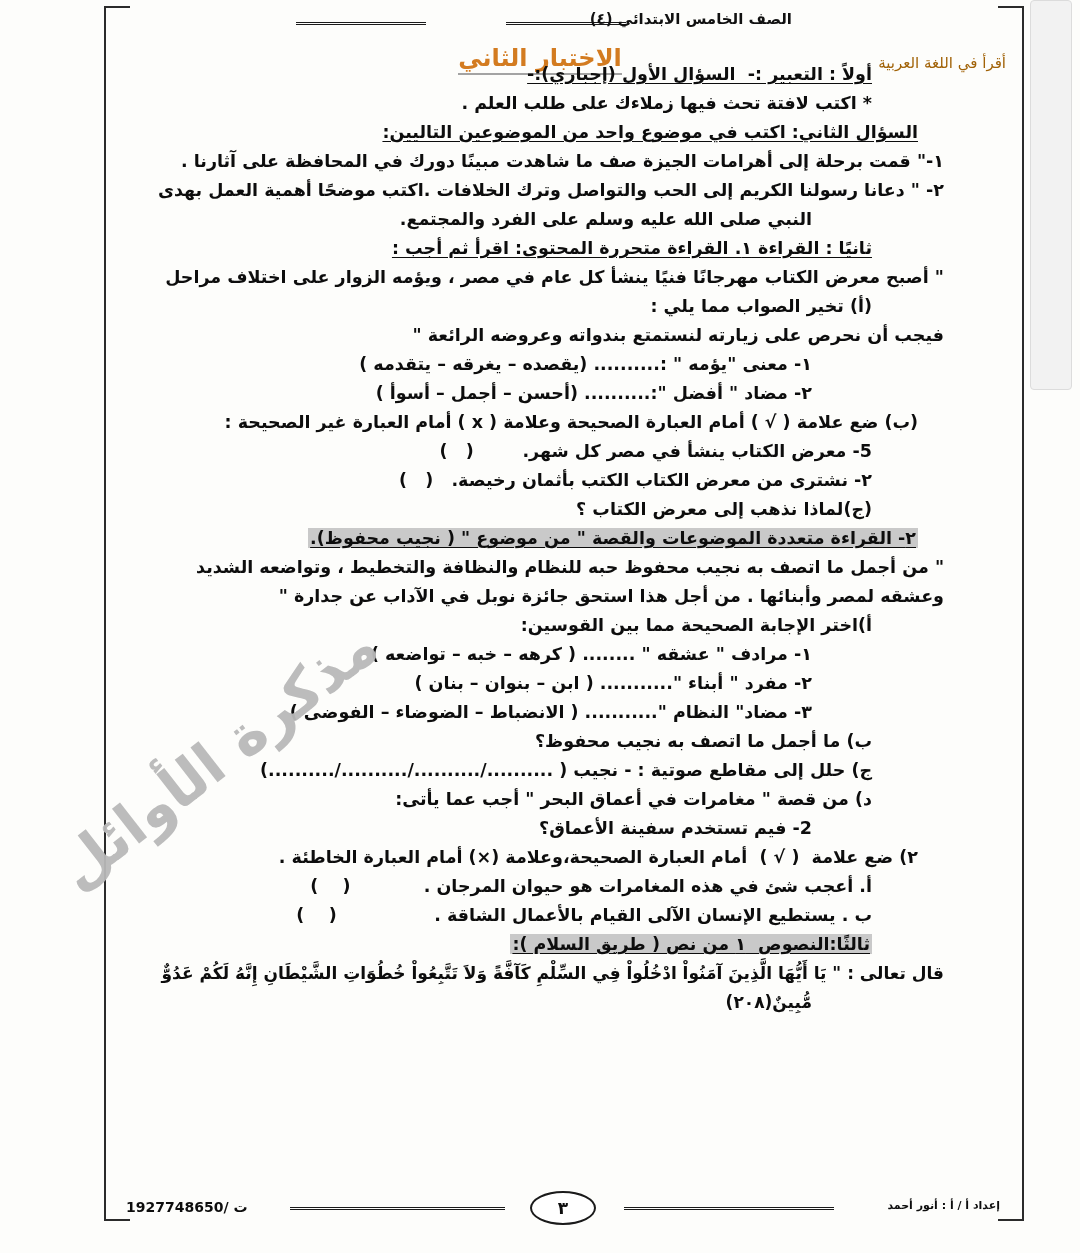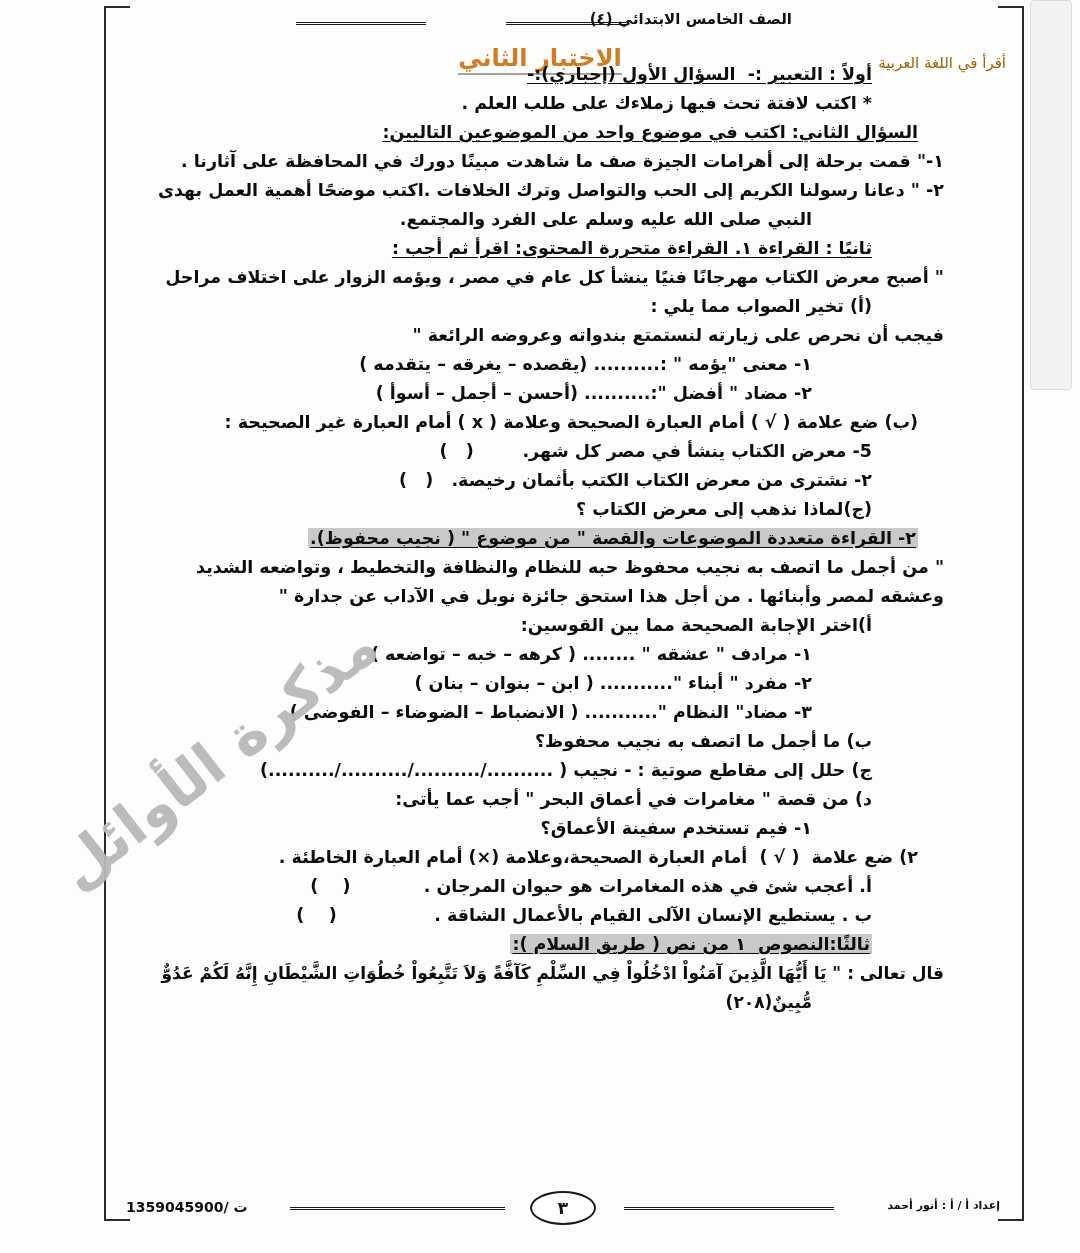--- a/index.html
+++ b/index.html
@@ -113,32 +113,32 @@
     <div class="ln ind2"><span class="u hl">٢- القراءة متعددة الموضوعات والقصة " من موضوع " ( نجيب محفوظ).</span></div>
     <div class="ln ind1">" من أجمل ما اتصف به نجيب محفوظ حبه للنظام والنظافة والتخطيط ، وتواضعه الشديد</div>
     <div class="ln ind1">وعشقه لمصر وأبنائها . من أجل هذا استحق جائزة نوبل في الآداب عن جدارة "</div>
     <div class="ln ind3">أ)اختر الإجابة الصحيحة مما بين القوسين:</div>
     <div class="ln ind4">١- مرادف " عشقه " ........ ( كرهه – خبه – تواضعه )</div>
     <div class="ln ind4">٢- مفرد " أبناء "........... ( ابن – بنوان – بنان )</div>
     <div class="ln ind4">٣- مضاد" النظام "........... ( الانضباط – الضوضاء – الفوضى )</div>
     <div class="ln ind3">ب) ما أجمل ما اتصف به نجيب محفوظ؟</div>
     <div class="ln ind3">ج) حلل إلى مقاطع صوتية : - نجيب ( ........../........../........../..........)</div>
     <div class="ln ind3">د) من قصة " مغامرات في أعماق البحر " أجب عما يأتى:</div>
-    <div class="ln ind4">١- فيم تستخدم سفينة الأعماق؟</div>
+    <div class="ln ind4">2- فيم تستخدم سفينة الأعماق؟</div>
     <div class="ln ind2">٢) ضع علامة  ( √ )  أمام العبارة الصحيحة،وعلامة (×) أمام العبارة الخاطئة .</div>
     <div class="ln ind3">أ. أعجب شئ في هذه المغامرات هو حيوان المرجان .            (    )</div>
     <div class="ln ind3">ب . يستطيع الإنسان الآلى القيام بالأعمال الشاقة .                (    )</div>
     <div class="ln ind3"><span class="u hl">ثالثًا:النصوص  ١ من نص ( طريق السلام ):</span></div>
     <div class="ln ind1 quran">قال تعالى : " يَا أَيُّهَا الَّذِينَ آمَنُواْ ادْخُلُواْ فِي السِّلْمِ كَآفَّةً وَلاَ تَتَّبِعُواْ خُطُوَاتِ الشَّيْطَانِ إِنَّهُ لَكُمْ عَدُوٌّ</div>
     <div class="ln ind4 quran">مُّبِينٌ(٢٠٨)</div>
   </div>
 
   <div class="wm">مذكرة الأوائل</div>
 
   <div class="footer">
     <div class="f-right">إعداد أ / أ : أنور أحمد</div>
     <div class="f-rule-r"></div>
     <div class="pagebadge">٣</div>
     <div class="f-rule-l"></div>
-    <div class="f-left">ت /1359045900</div>
+    <div class="f-left">ت /1927748650</div>
   </div>
 
 </div>
 
 </body></html>

